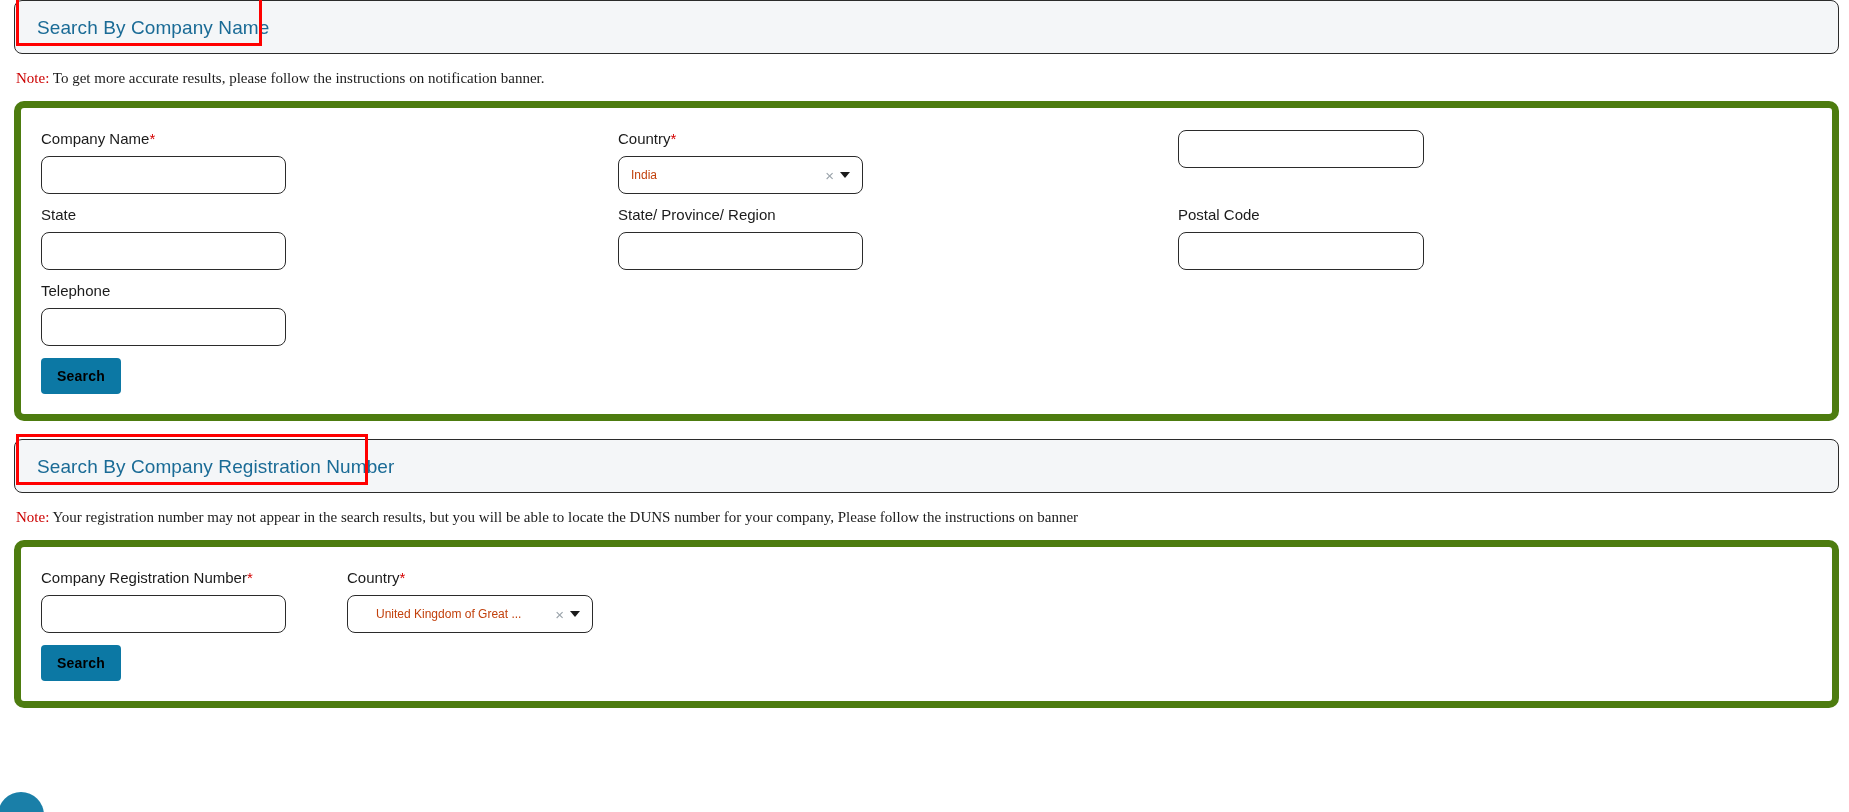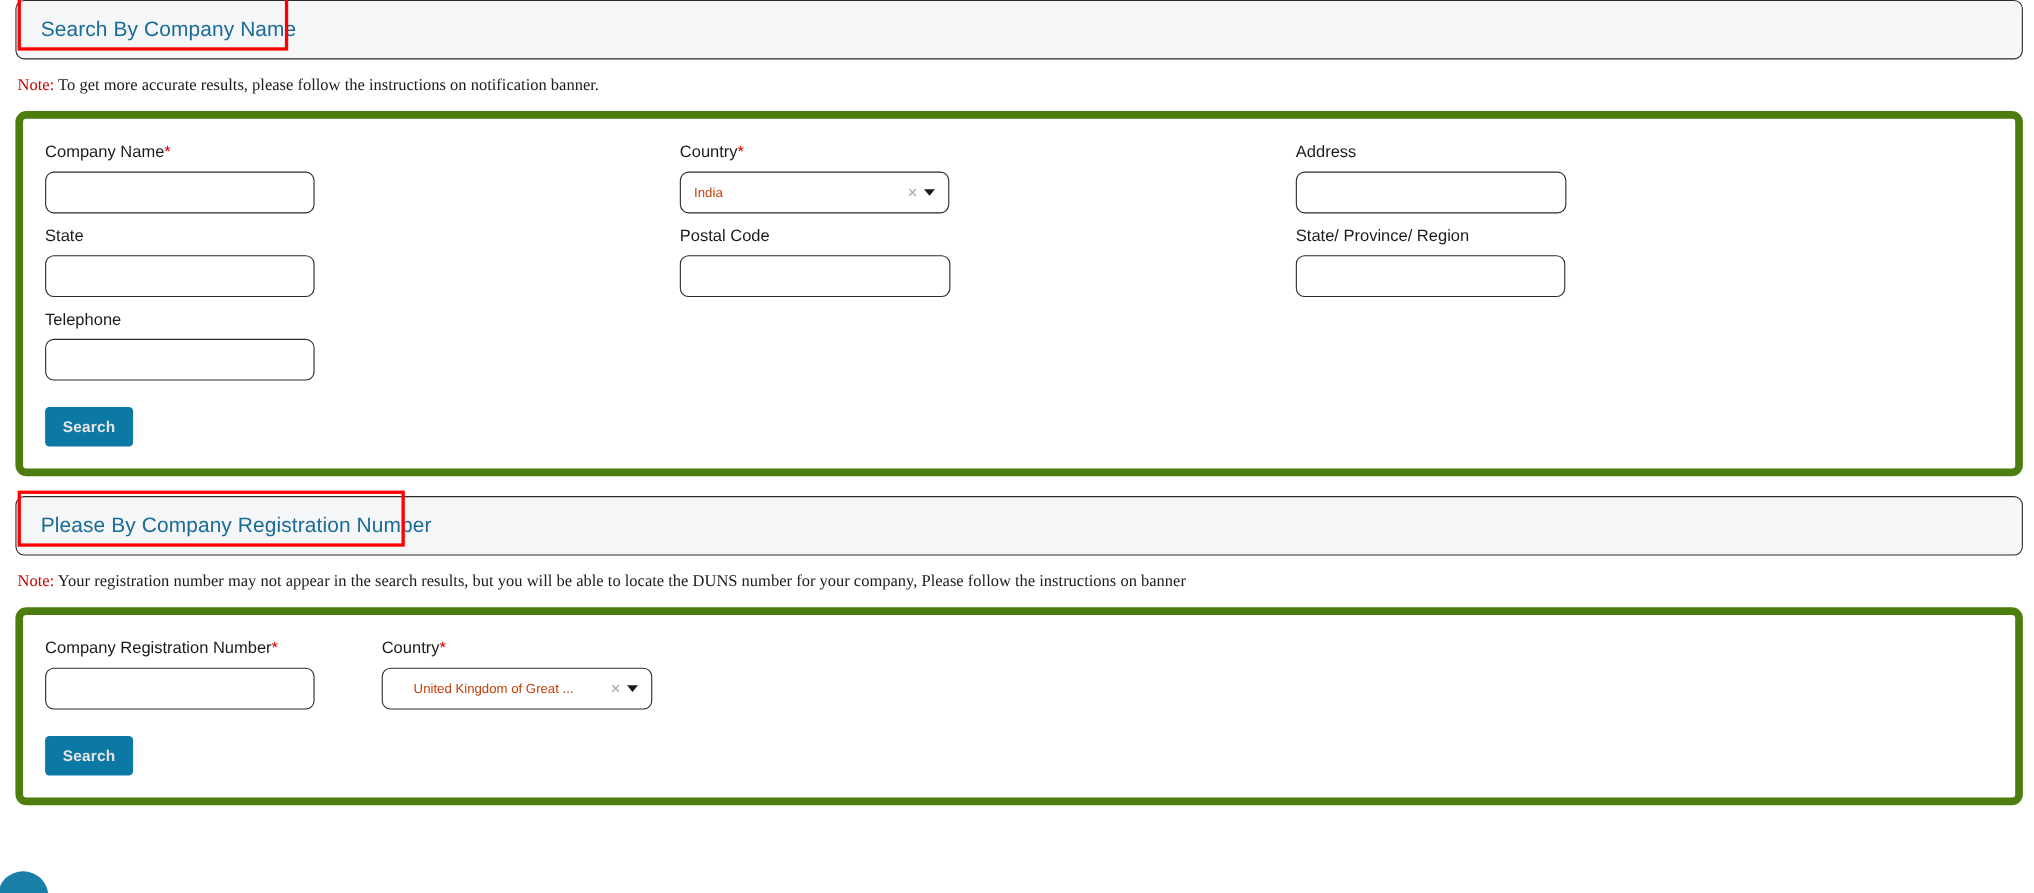--- a/index.html
+++ b/index.html
@@ -139,23 +139,23 @@
     width: 0; height: 0;
     border-left: 5px solid transparent;
     border-right: 5px solid transparent;
     border-top: 6px solid #1b1b1b;
     margin-right: 4px;
     cursor: pointer;
   }
 
   
   .btn-search {
-    margin-top: 24px;
+    margin-top: 12px;
     background: #0c78a4;
-    color: #e5e5e5;
+    color: #000000;
     border: none;
     border-radius: 4px;
     height: 36px;
     padding: 0 16px;
     font-size: 14px;
     font-weight: bold;
     font-family: "Liberation Sans", sans-serif;
     cursor: pointer;
     letter-spacing: .2px;
   }
@@ -203,52 +203,51 @@
       <div class="field">
         <div class="flabel"><span>Country</span><span class="req">*</span></div>
         <div class="select">
           <span class="sel-value">India</span>
           <span class="clear-x">×</span>
           <span class="caret"></span>
         </div>
       </div>
 
       <div class="field">
-        <div class="flabel">Address</div>
         <input class="tbox wide" type="text" value="" style="">
       </div>
 
       <div class="field">
         <div class="flabel">State</div>
+        <input class="tbox" type="text" value="" style="">
+      </div>
+
+      <div class="field">
+        <div class="flabel">State/ Province/ Region</div>
         <input class="tbox" type="text" value="" style="">
       </div>
 
       <div class="field">
         <div class="flabel">Postal Code</div>
         <input class="tbox wide" type="text" value="" style="">
       </div>
 
       <div class="field">
-        <div class="flabel">State/ Province/ Region</div>
-        <input class="tbox" type="text" value="" style="">
-      </div>
-
-      <div class="field">
         <div class="flabel">Telephone</div>
         <input class="tbox" type="text" value="" style="">
         <button class="btn-search">Search</button>
       </div>
       <div class="field empty"></div>
       <div class="field empty"></div>
 
     </div>
   </div>
 
   <div class="section-header" style="margin-top:18px;">
-    <span class="title">Please By Company Registration Number</span>
+    <span class="title">Search By Company Registration Number</span>
     <div class="annot" style="left:1px; top:-6px; width:352px; height:51px;"></div>
   </div>
 
   <div class="note">
     <span class="note-label">Note:</span><span> Your registration number may not appear in the search results, but you will be able to locate the DUNS number for your company, Please follow the instructions on banner</span>
   </div>
 
   <div class="panel">
     <div class="grid2">
 

